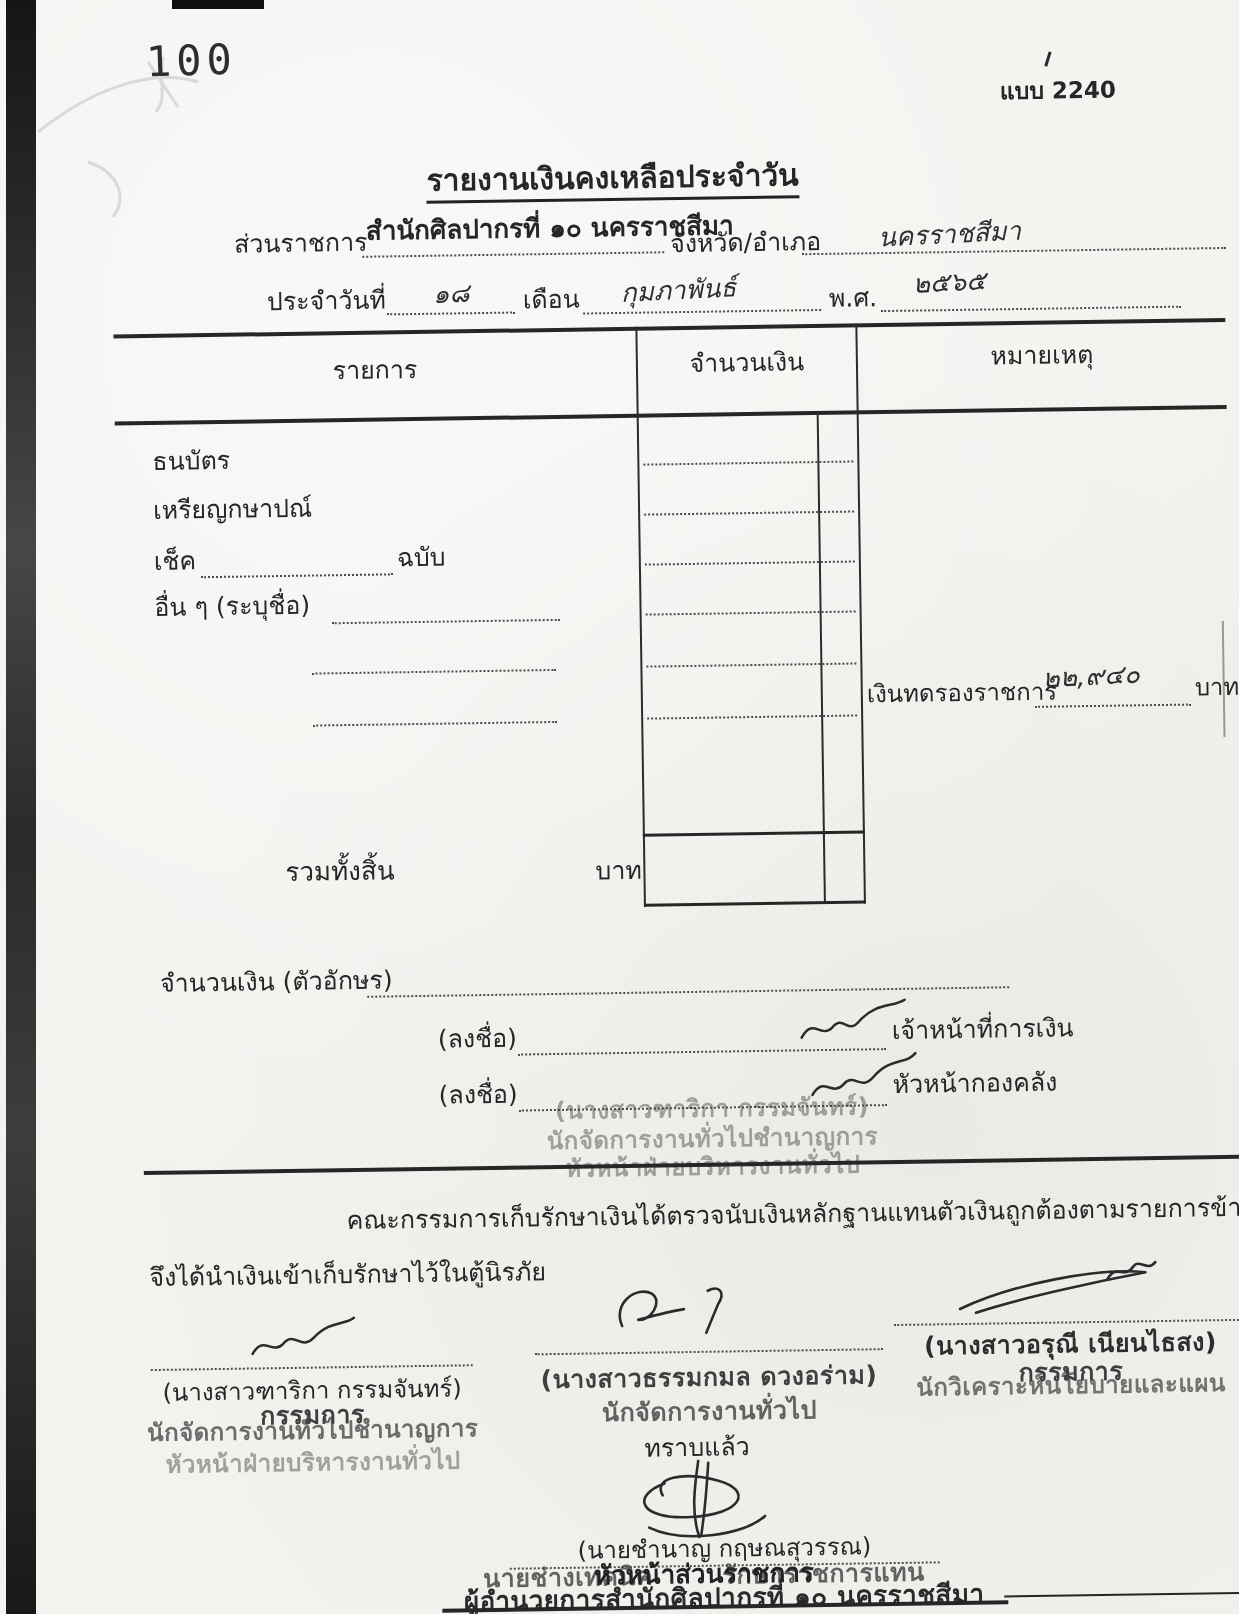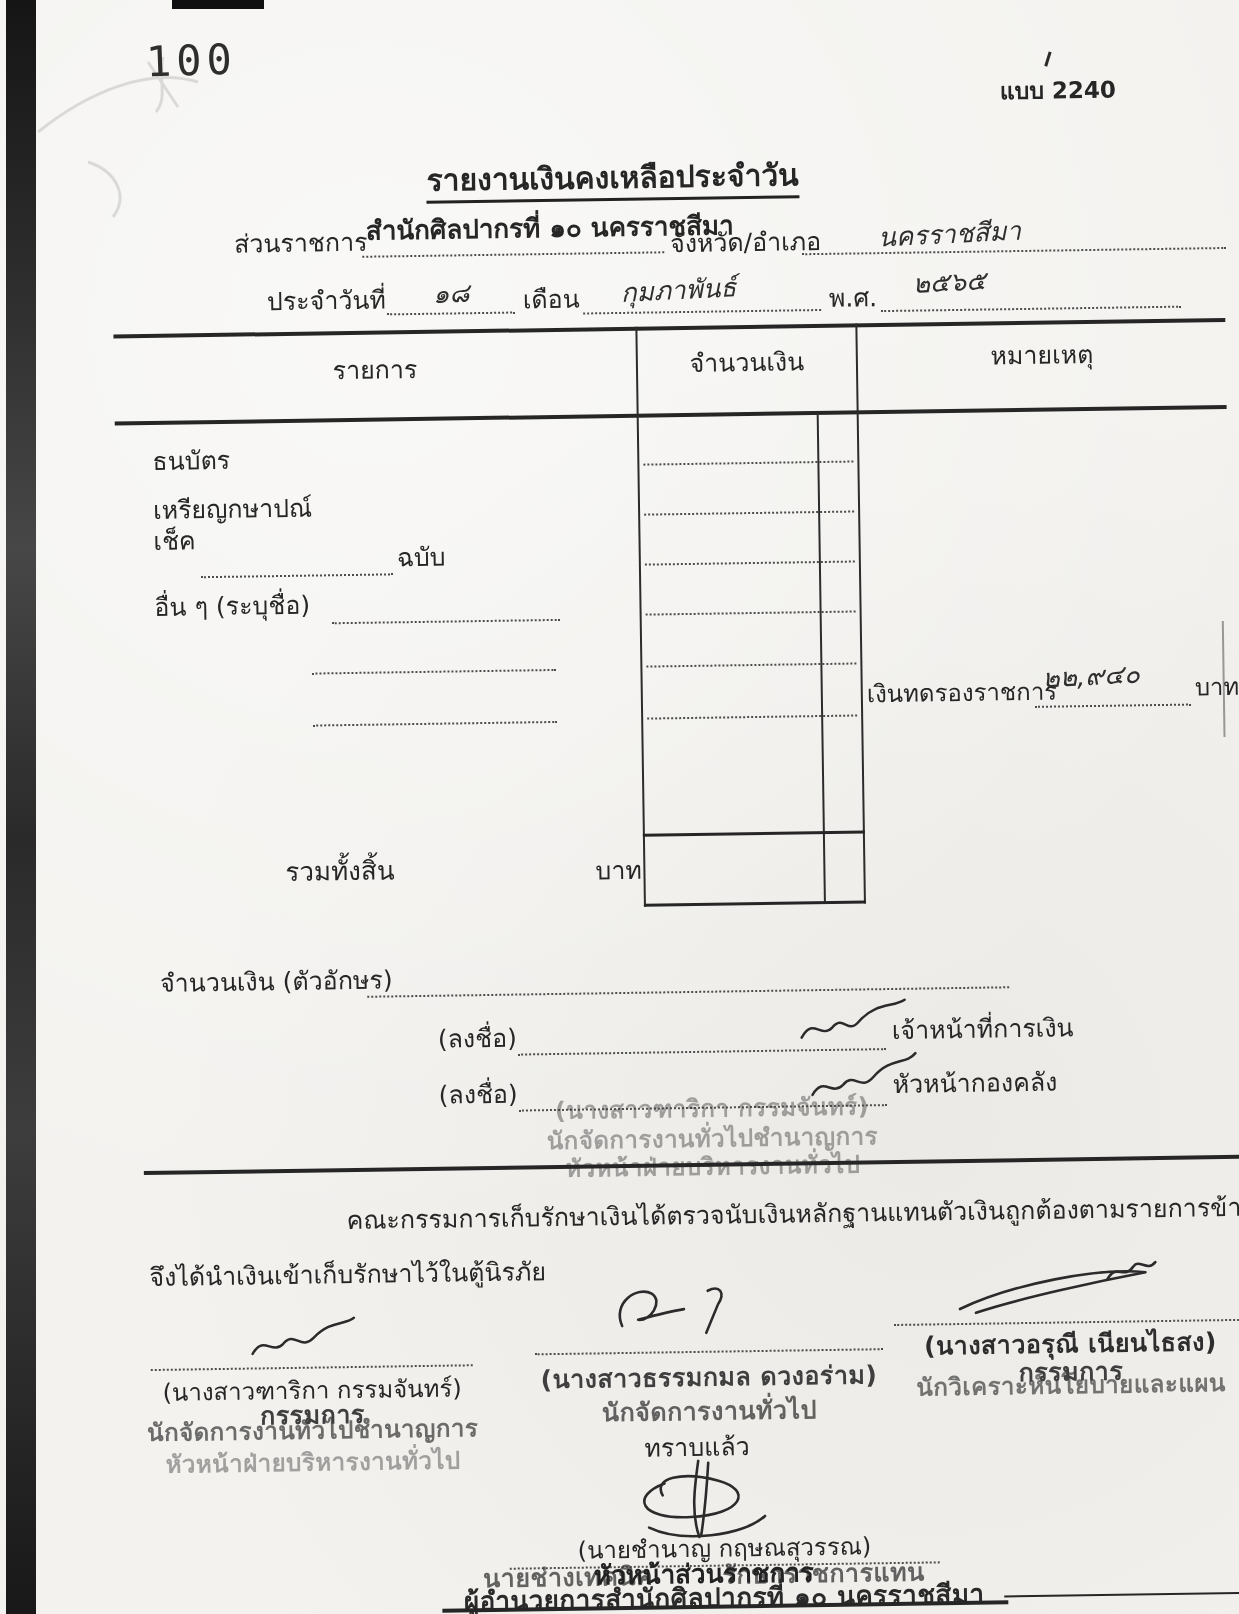--- a/index.html
+++ b/index.html
@@ -72,21 +72,21 @@
     <div class="vl" style="left:820px;top:418px;width:2px;height:489px;"></div>
     <div class="hl" style="left:640px;top:834px;width:222px;height:3px;"></div>
     <div class="hl" style="left:640px;top:904px;width:222px;height:3px;"></div>
 
     <div class="t ctr" style="left:118px;top:352px;width:522px;">รายการ</div>
     <div class="t ctr" style="left:640px;top:350px;width:222px;">จำนวนเงิน</div>
     <div class="t ctr" style="left:862px;top:347px;width:368px;">หมายเหตุ</div>
 
     <div class="t" style="left:155px;top:440px;">ธนบัตร</div>
     <div class="t" style="left:155px;top:489px;">เหรียญกษาปณ์</div>
-    <div class="t" style="left:155px;top:520px;">เช็ค</div>
+    <div class="t" style="left:155px;top:540px;">เช็ค</div>
     <div class="dot" style="left:202px;top:570px;width:192px;"></div>
     <div class="t" style="left:398px;top:540px;">ฉบับ</div>
     <div class="t" style="left:155px;top:586px;">อื่น ๆ (ระบุชื่อ)</div>
     <div class="dot" style="left:332px;top:618px;width:228px;"></div>
     <div class="dot" style="left:312px;top:668px;width:244px;"></div>
     <div class="dot" style="left:312px;top:720px;width:244px;"></div>
 
     <div class="dot" style="left:646px;top:464px;width:210px;"></div>
     <div class="dot" style="left:646px;top:514px;width:210px;"></div>
     <div class="dot" style="left:646px;top:564px;width:210px;"></div>

